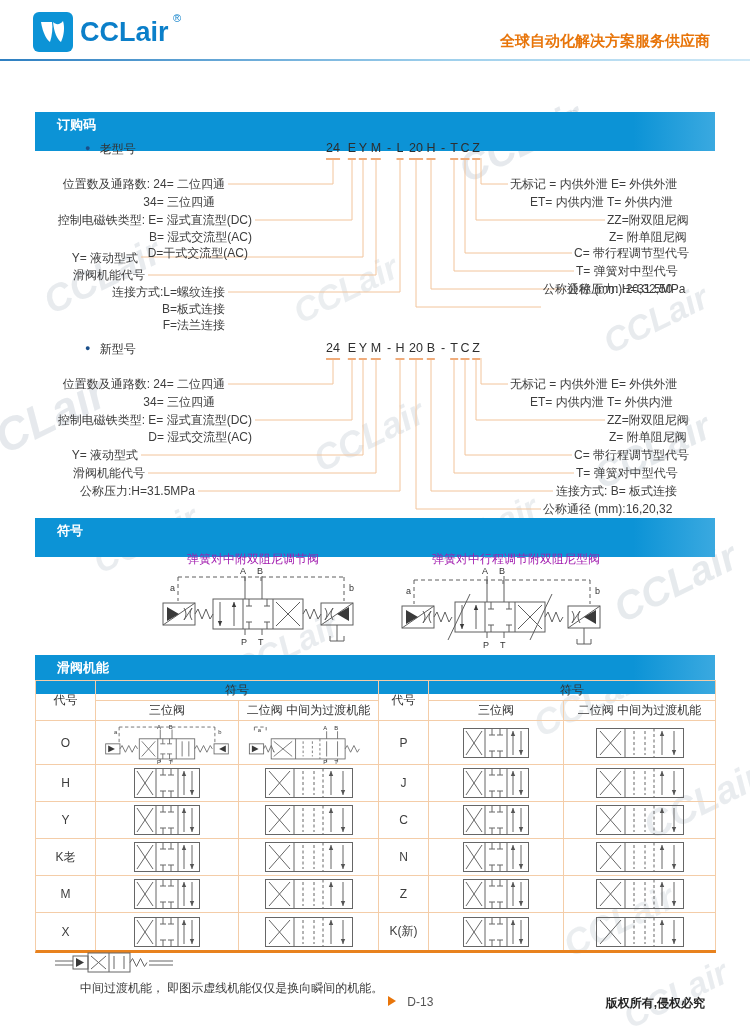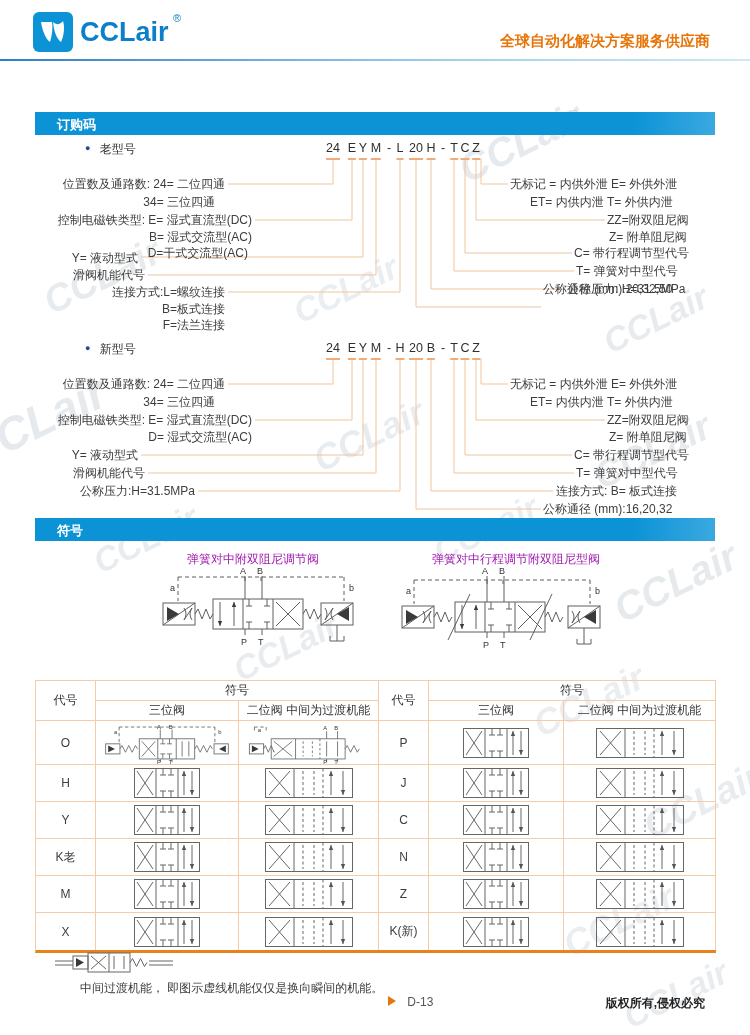--- a/index.html
+++ b/index.html
@@ -9,21 +9,21 @@
       transform:rotate(-26deg);z-index:0;white-space:nowrap;user-select:none;}
   .lyr{position:absolute;z-index:2;}
   
   .logo-box{position:absolute;left:33px;top:12px;width:40px;height:40px;background:#0c93d6;border-radius:6px;}
   .logo-text{position:absolute;left:80px;top:17px;font-size:27px;font-weight:bold;color:#0b7fc9;letter-spacing:0;}
   .logo-reg{position:absolute;left:173px;top:12px;font-size:11px;color:#0b7fc9;}
   .tagline{position:absolute;right:40px;top:32px;font-size:15px;font-weight:bold;color:#e8750a;}
   .hdr-line{position:absolute;left:0;top:59px;width:750px;height:2px;
             background:linear-gradient(90deg,#2e7fc1,#9fd0ec 60%,#cfe8f6);}
   
-  .bar{position:absolute;left:35px;width:680px;height:23px;z-index:2;
+  .bar{position:absolute;left:35px;width:680px;height:39px;z-index:2;
        background:linear-gradient(90deg,#0c93d6 88%,#3aa9e0);}
   .bar span{display:inline-block;padding:4px 0 0 22px;font-size:13px;font-weight:bold;color:#ffffff;}
   
   .model-label{position:absolute;font-size:12px;color:#333;z-index:2;}
   .model-label .dot{color:#1a4f8a;font-size:9px;vertical-align:2px;margin-right:6px;}
   .cchar{position:absolute;transform:translateX(-50%);font-size:12.5px;color:#2e2e2e;z-index:2;
          padding-bottom:3px;white-space:nowrap;}
   .cchar.tick{border-bottom:2px solid #f0ad7c;}
   .lbl{position:absolute;font-size:12px;color:#3d3d3d;white-space:nowrap;z-index:2;}
   .leaders{position:absolute;left:0;top:0;z-index:1;}
@@ -250,20 +250,23 @@
     <path class="st" d="M186 68 L218 46"></path>
     <polygon class="stf" points="214,50 214,64 202,57"></polygon>
     <path class="st" d="M190 51 q4 6 0 12 M198 51 q-4 6 0 12 M190 63 L198 51"></path>
     <path class="st" d="M163 57 l3 -5 l4 10 l4 -10 l4 10 l3 -5"></path>
     <path class="st" d="M105 72 V78 M122 72 V78"></path>
     <text x="101" y="88" font-size="9">P</text>
     <text x="118" y="88" font-size="9">T</text>
     <path class="st" d="M202 68 V84 M195 79 V84 H209 V79"></path>
   </svg>
 
+  <div class="bar" style="top:655px;">
+    <span>滑阀机能</span>
+  </div>
 
   <svg width="0" height="0" style="position:absolute">
     <defs>
       <symbol id="v3" viewBox="0 0 66 30">
         <g stroke="#666" stroke-width="1" fill="none">
           <rect x="0.5" y="0.5" width="65" height="29"></rect>
           <path d="M22 0.5 V29.5 M44 0.5 V29.5"></path>
           <path d="M3 3 L19 27 M19 3 L3 27"></path>
           <path d="M29 1 V7 M26 7 H32 M37 29 V23 M34 23 H40 M37 1 V7 M34 7 H40 M29 29 V23 M26 23 H32"></path>
           <path d="M50 3 V27 M58 3 V27"></path>

